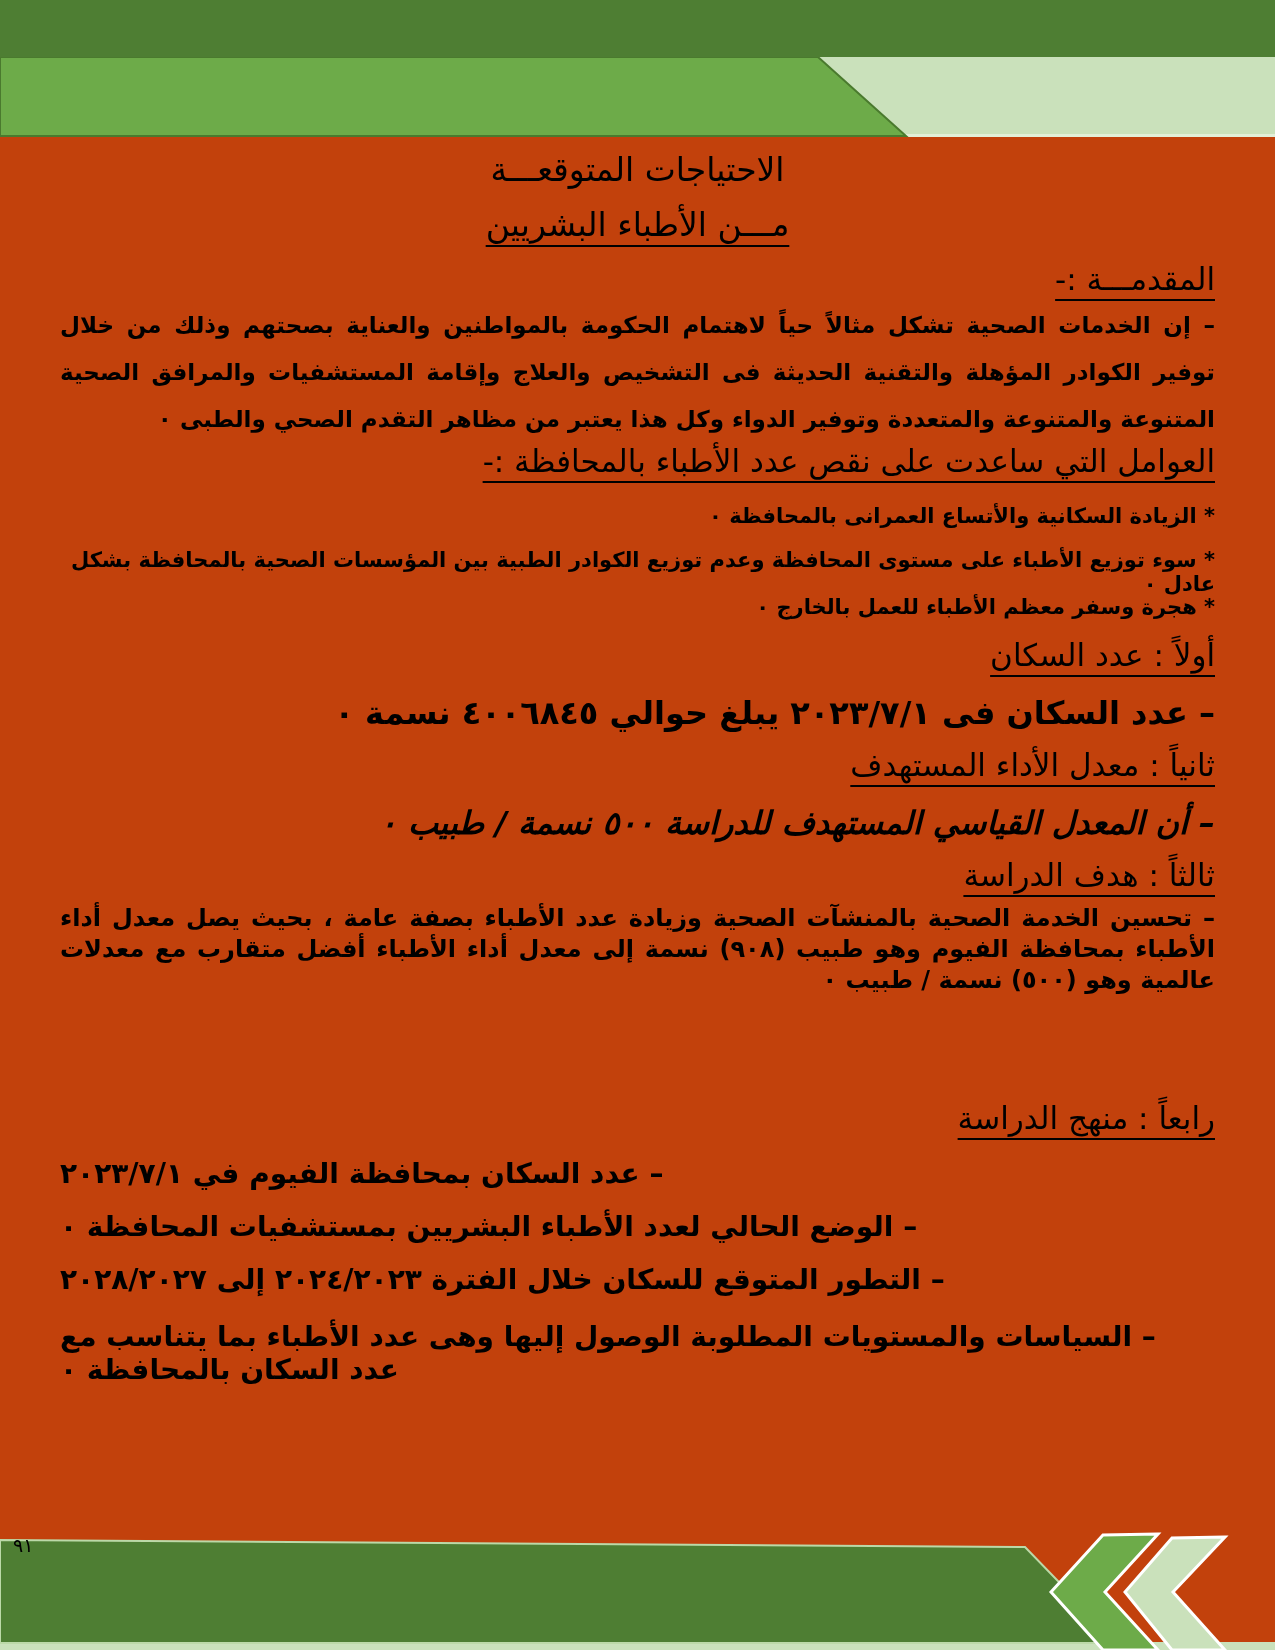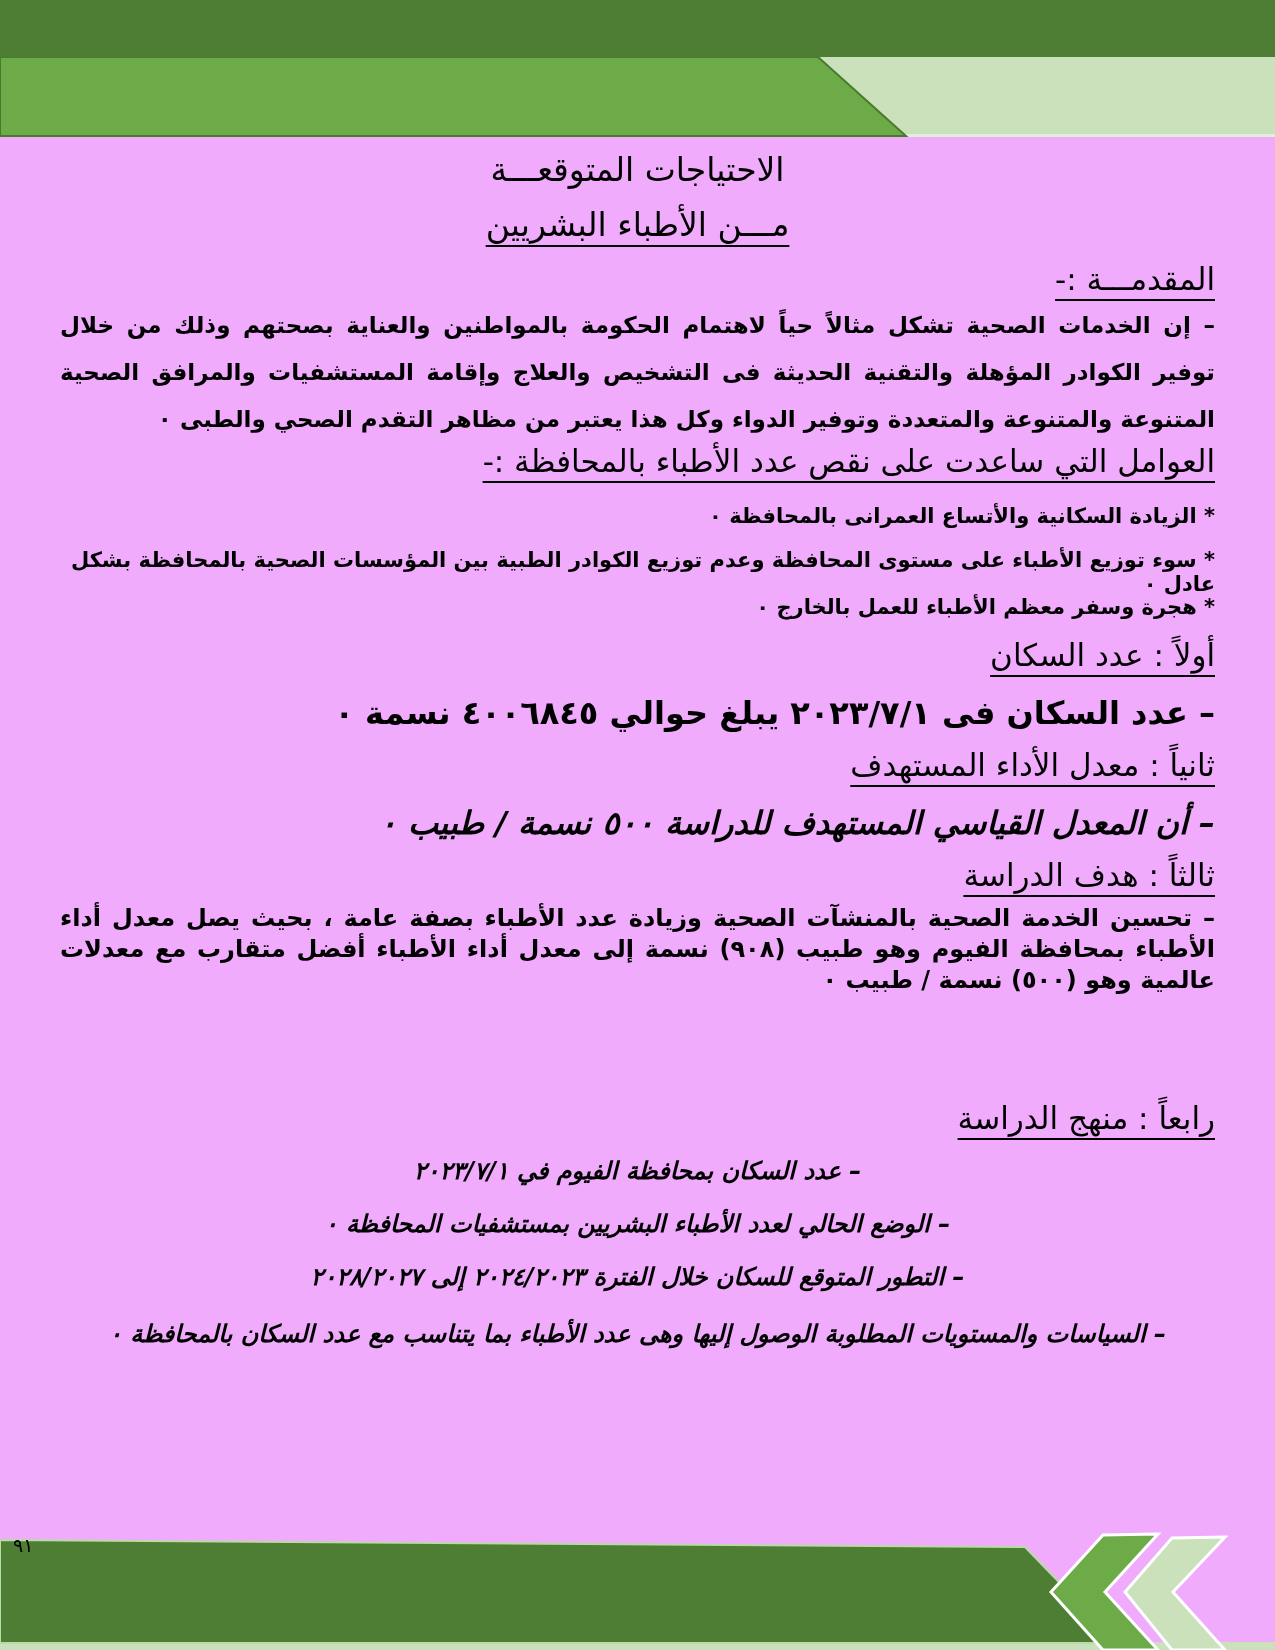--- a/index.html
+++ b/index.html
@@ -1,41 +1,41 @@
 <!DOCTYPE html>
 <html lang="ar" dir="rtl"><head>
 <meta charset="utf-8">
 <style>
   html,body{margin:0;padding:0;background:#ffffff;}
   .page{
     position:relative;
     width:1275px;height:1650px;
     margin:0 auto;
-    background:#f0abfc;
+    background:#c2410c;
     overflow:hidden;
     font-family:"DejaVu Sans", sans-serif;
     direction:rtl;
     color:#000;
   }
   .banner{position:absolute;left:0;display:block;}
   #header-banner{top:0;}
   #footer-banner{bottom:0;}
   .txt{position:absolute;right:60px;width:1155px;direction:rtl;}
   .title-line{left:0;right:0;width:auto;text-align:center;font-size:33px;font-weight:400;letter-spacing:0;}
   .title-underline,.sec-heading{
     text-decoration:underline;
     text-decoration-thickness:2px;
     text-underline-offset:9px;
   }
   .sec-heading{font-size:31px;font-weight:400;text-align:right;}
   .body-par{font-size:23px;font-weight:700;text-align:justify;line-height:47px;}
   .body-par2{font-size:24px;font-weight:700;text-align:justify;line-height:31px;}
   .bullet{font-size:21px;font-weight:700;text-align:right;}
   .big-line{font-size:32px;font-weight:700;text-align:right;}
-  .r-bullet{font-size:24px;font-weight:700;text-align:center;font-style:italic;}
+  .r-bullet{font-size:28px;font-weight:700;text-align:left;}
   .page-num{
     position:absolute;top:1534px;left:13px;width:40px;
     font-size:19px;font-weight:400;text-align:left;direction:rtl;
   }
 </style>
 </head>
 <body>
 
 <div class="page">
 

